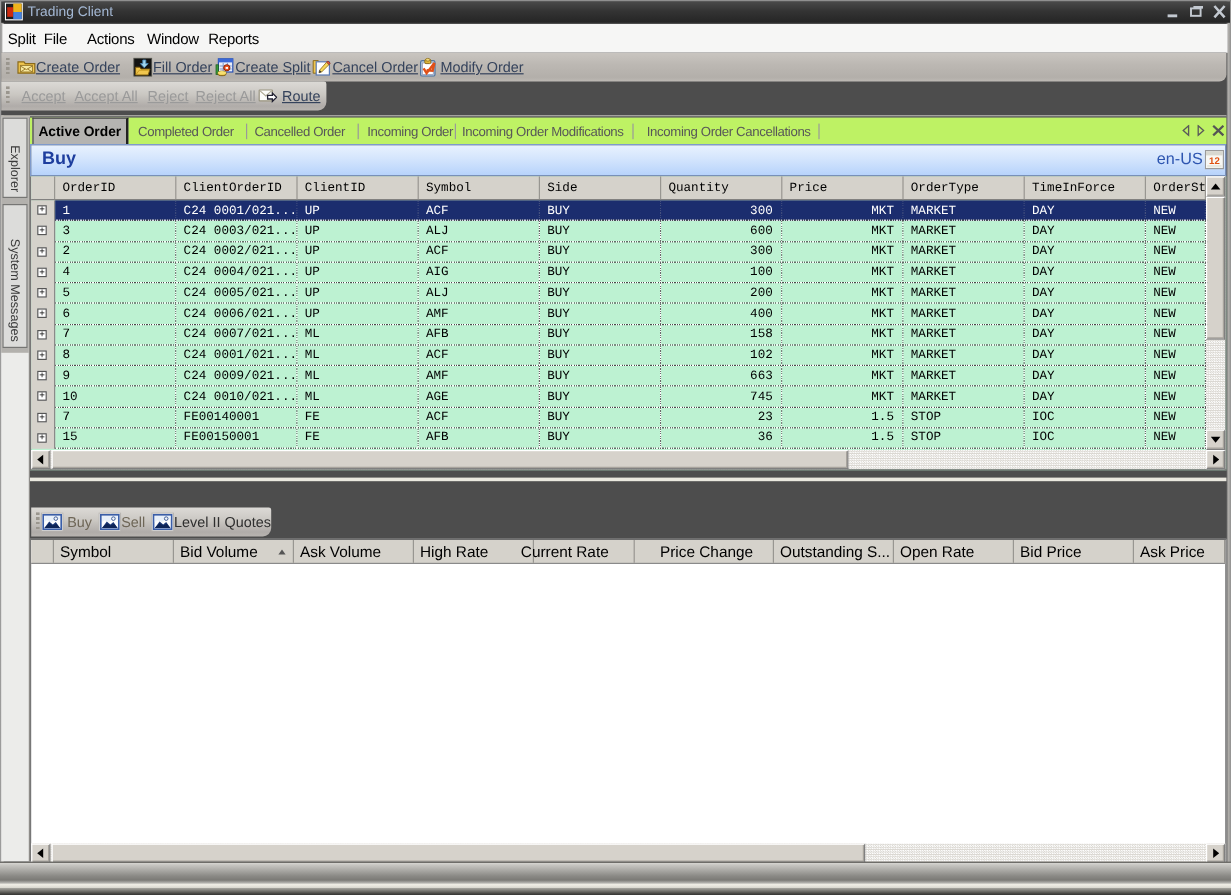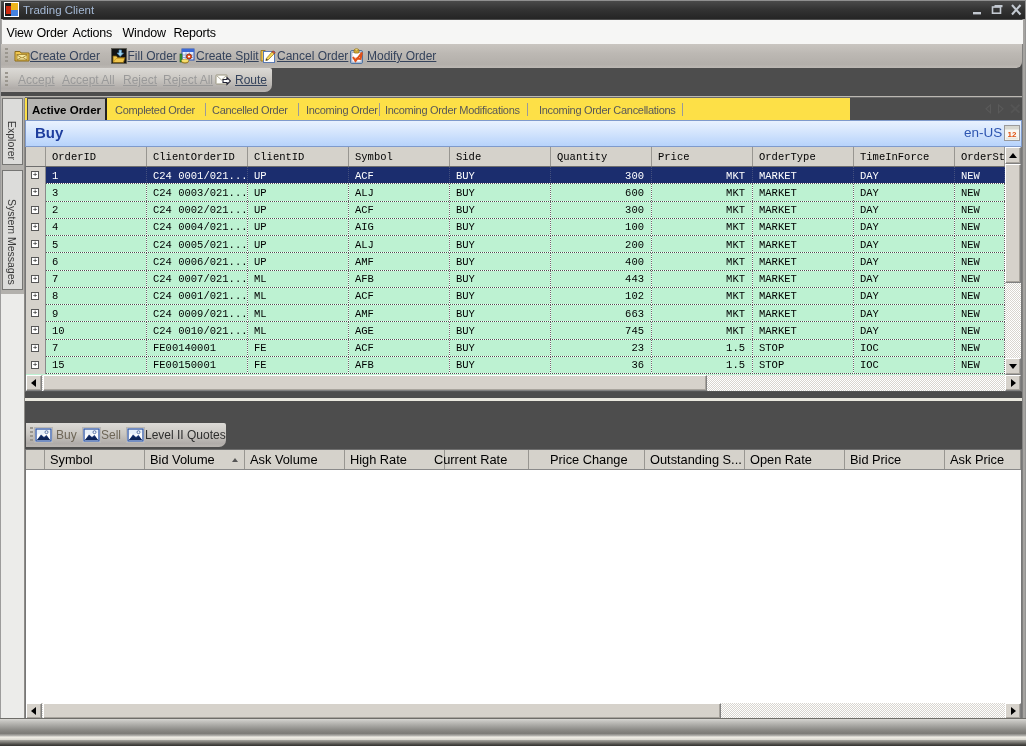--- a/index.html
+++ b/index.html
@@ -33,21 +33,21 @@
 .ticon { position:absolute; top:4px; width:16px; height:16px; }
 
 #sidebar { position:absolute; left:1px; top:98px; width:24px; height:620px;
   background:#ececea; border-right:1px solid #8e8c88; }
 #sbdark { position:absolute; left:0; top:0; width:23px; height:196px; background:#b3b1ad; }
 .vtab { position:absolute; left:1px; width:21px; background:#dcdcda; border:1px solid #767674; }
 .vtab span { position:absolute; left:3px; bottom:4px; writing-mode:vertical-rl; font-size:10.5px; color:#3a3a3a; white-space:nowrap; }
 
 #main { position:absolute; left:25px; top:97px; width:997px; height:621px; background:#4d4d4d; border-top:1px solid #6a6a6a; }
 
-#tabrow { position:absolute; left:0; top:0px; width:825px; height:22px; background:#fde047; }
+#tabrow { position:absolute; left:0; top:0px; width:997px; height:22px; background:#bef264; }
 #activetab { position:absolute; left:2px; top:0px; width:80px; height:22px;
   background:#b5b4b1; border:1px solid #4a4a4a; border-right:2px solid #222; border-bottom:none;
   font-weight:bold; font-size:11.5px; color:#000; text-align:center; padding-top:5px; }
 .ttxt { position:absolute; top:6px; font-size:11px; letter-spacing:-0.3px; color:#585858; white-space:nowrap; }
 .tsep { position:absolute; top:5px; width:1px; height:13px; background:#9a9a9a; }
 
 #buybar { position:absolute; left:0px; top:22px; width:997px; height:27px;
   background:linear-gradient(#e9f2fe,#d4e5fd 45%,#b7d3fb);
   border:1px solid #7f9acb; }
 #buytxt { position:absolute; left:9px; top:3px; font-size:15px; font-weight:bold; color:#1e3e9e; }
@@ -105,22 +105,22 @@
  <div id="title-text">Trading Client</div>
  <svg class="abs" style="left:971px;top:3px" width="52" height="13" viewBox="0 0 52 13">
   <rect x="1" y="8" width="8" height="2.4" fill="#c3c9d1"></rect>
   <rect x="20.5" y="3" width="8" height="6.2" fill="none" stroke="#c3c9d1" stroke-width="1.6"></rect>
   <rect x="22.5" y="1" width="8" height="2.2" fill="#c3c9d1"></rect>
   <path d="M40 1 L48.5 10.5 M48.5 1 L40 10.5" stroke="#c3c9d1" stroke-width="2.1"></path>
  </svg>
 </div>
 <div id="brd-top"></div>
 <div id="menubar">
- <div class="mitem" style="left:4.5px">View</div>
- <div class="mitem" style="left:34.5px">Order</div>
+ <div class="mitem" style="left:4.5px">Split</div>
+ <div class="mitem" style="left:34.5px">File</div>
  <div class="mitem" style="left:70.5px">Actions</div>
  <div class="mitem" style="left:120.5px">Window</div>
  <div class="mitem" style="left:171.5px">Reports</div>
 </div>
 <div id="darkraft"></div>
 <div id="raftline"></div>
 
 <div id="tb1" class="tstrip">
     <div class="grip"></div>
 <svg class="ticon" style="left:13px" viewBox="0 0 16 16">
@@ -310,21 +310,21 @@
 <div class="gcell" style="left:808px;width:101px">DAY</div>
 <div class="gcell" style="left:909px;width:50px">NEW</div>
 </div>
 <div class="plusbox" style="top:127.50px">+</div>
 <div class="grow growsep" style="top:123.50px;height:17.25px">
 <div class="gcell" style="left:0px;width:101px">7</div>
 <div class="gcell" style="left:101px;width:101px">C24 0007/021...</div>
 <div class="gcell" style="left:202px;width:101px">ML</div>
 <div class="gcell" style="left:303px;width:101px">AFB</div>
 <div class="gcell" style="left:404px;width:101px">BUY</div>
-<div class="gcell gcr" style="left:505px;width:101px">443</div>
+<div class="gcell gcr" style="left:505px;width:101px">158</div>
 <div class="gcell gcr" style="left:606px;width:101px">MKT</div>
 <div class="gcell" style="left:707px;width:101px">MARKET</div>
 <div class="gcell" style="left:808px;width:101px">DAY</div>
 <div class="gcell" style="left:909px;width:50px">NEW</div>
 </div>
 <div class="plusbox" style="top:144.75px">+</div>
 <div class="grow growsep" style="top:140.75px;height:17.25px">
 <div class="gcell" style="left:0px;width:101px">8</div>
 <div class="gcell" style="left:101px;width:101px">C24 0001/021...</div>
 <div class="gcell" style="left:202px;width:101px">ML</div>

